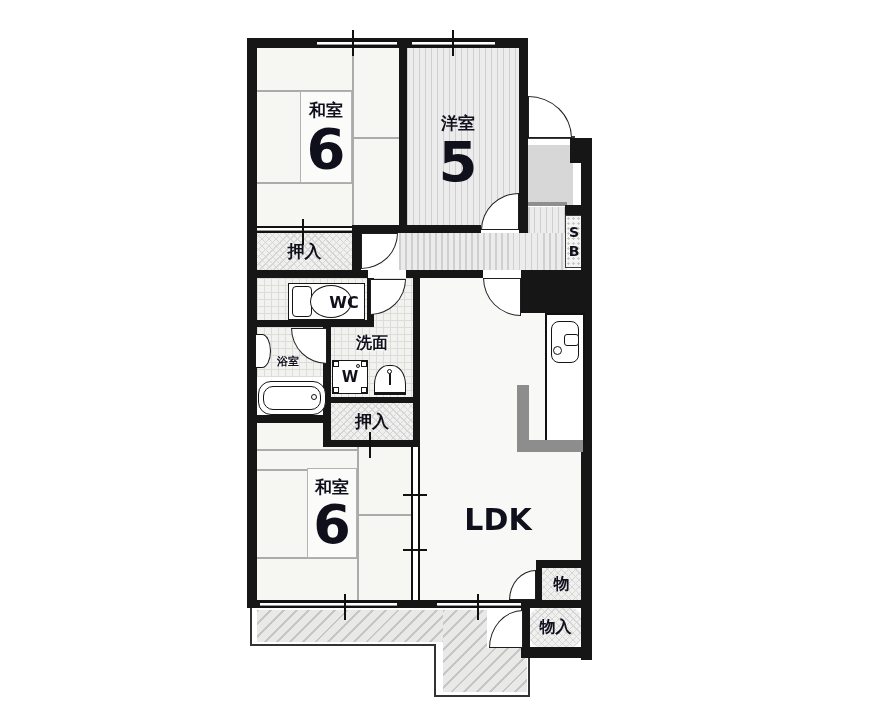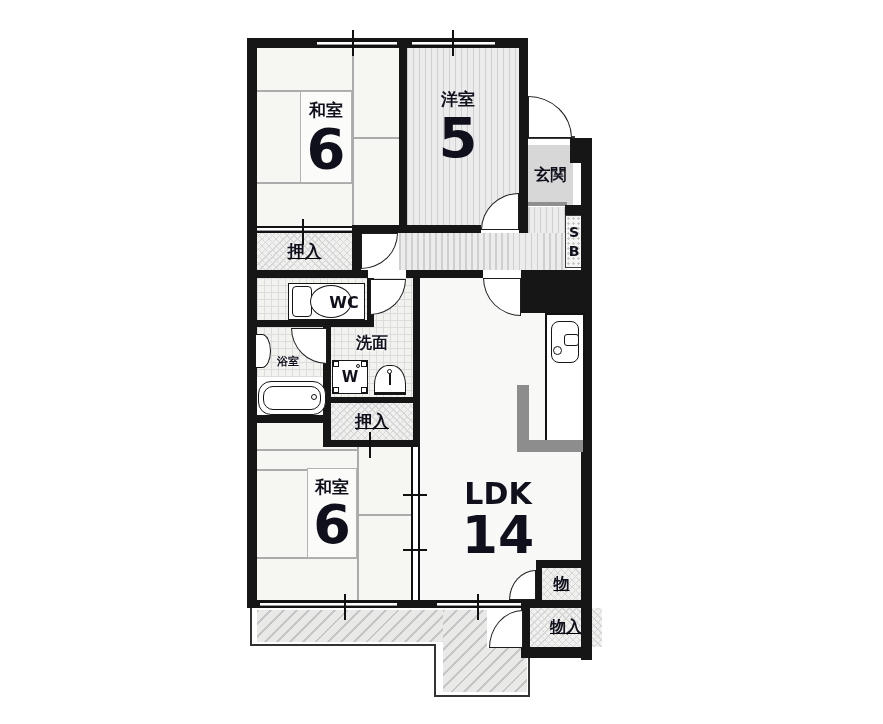--- a/index.html
+++ b/index.html
@@ -13,21 +13,21 @@
   .col{display:flex;flex-direction:column;align-items:center;justify-content:center;}
   .tatami{background:#f6f6f3;}
   .tline{background:#ababab;}
   .stripes{background:repeating-linear-gradient(90deg,#cfcfcf 0 1.5px,#ececec 1.5px 6px);}
   .tile{background-color:#f2f2ef;
         background-image:linear-gradient(#dcdcdc 1px,transparent 1px),
                          linear-gradient(90deg,#dcdcdc 1px,transparent 1px);
         background-size:7px 7px;}
   .hatch{background:
         repeating-linear-gradient(45deg,#d6d6d6 0 1px,transparent 1px 5px),
-        repeating-linear-gradient(-45deg,#d6d6d6 0 1px,transparent 1px 5px),#f0f0ee; text-decoration: underline;}
+        repeating-linear-gradient(-45deg,#d6d6d6 0 1px,transparent 1px 5px),#f0f0ee;}
   .diag{background:repeating-linear-gradient(135deg,#c6c6c6 0 2px,#e9e9e8 2px 9px);}
   .dots{background-color:#f4f4f2;
         background-image:radial-gradient(#c8c8c8 1px,transparent 1.2px);
         background-size:5px 5px;border:1px solid #3a3a3a;}
   .arc{background:#ffffff;border:1.5px solid #1d1d1d;}
   .win{background:#fff;border-top:2px solid #121212;border-bottom:2px solid #121212;}
   .winline{position:absolute;left:0;right:0;top:50%;height:1px;background:#9a9a9a;}
   .tick{background:#111;}
   .fix{background:#fff;border:1.5px solid #151515;}
   .gray{background:#8d8d8d;}
@@ -72,21 +72,21 @@
   <div class="abs hatch cen" style="left:331px;top:403px;width:82px;height:37px;">
     <span class="txt" style="font-size:17px;">押入</span>
   </div>
   <div class="abs dots col" style="left:565px;top:215px;width:18px;height:53px;">
     <span class="txt" style="font-size:14px;line-height:1.3;">S</span>
     <span class="txt" style="font-size:14px;line-height:1.3;">B</span>
   </div>
   <div class="abs hatch cen" style="left:542px;top:568px;width:39px;height:32px;">
     <span class="txt" style="font-size:16px;">物</span>
   </div>
-  <div class="abs hatch cen" style="left:530px;top:608px;width:72px;height:39px;">
+  <div class="abs hatch cen" style="left:530px;top:608px;width:51px;height:39px;border-radius:10px;">
     <span class="txt" style="font-size:16px;">物入</span>
   </div>
 
   <div class="abs diag" style="left:257px;top:610px;width:186px;height:32px;"></div>
   <div class="abs diag" style="left:443px;top:610px;width:84px;height:82px;"></div>
   <div class="abs" style="left:487px;top:608px;width:40px;height:40px;background:#fff;"></div>
   <div class="abs thin" style="left:250px;top:608px;width:2px;height:38px;"></div>
   <div class="abs thin" style="left:250px;top:644px;width:186px;height:2px;"></div>
   <div class="abs thin" style="left:434px;top:644px;width:2px;height:53px;"></div>
   <div class="abs thin" style="left:434px;top:695px;width:96px;height:2px;"></div>
@@ -186,32 +186,28 @@
   <div class="abs fix" style="left:564px;top:334px;width:15px;height:12px;border-radius:3px;"></div>
   <div class="abs" style="left:553px;top:346px;width:9px;height:9px;border:1.5px solid #151515;border-radius:50%;background:#fff;"></div>
   <div class="abs gray" style="left:517px;top:385px;width:12px;height:58px;"></div>
   <div class="abs gray" style="left:517px;top:440px;width:66px;height:12px;"></div>
 
   <div class="abs labelbox col" style="left:300px;top:91px;width:52px;height:92px;">
     <span class="txt" style="font-size:17px;">和室</span>
     <span class="txt" style="font-size:56px;line-height:0.95;">6</span>
   </div>
 
-  <div class="abs col" style="left:428px;top:80px;width:60px;height:92px;">
+  <div class="abs col" style="left:428px;top:104px;width:60px;height:92px;">
     <span class="txt" style="font-size:17px;">洋室</span>
     <span class="txt" style="font-size:56px;line-height:0.95;">5</span>
   </div>
 
-  <div class="abs cen" style="left:528px;top:145px;width:45px;height:60px;">
-    <span class="txt" style="font-size:16px;">玄関</span>
-  </div>
 
   <div class="abs labelbox col" style="left:307px;top:468px;width:50px;height:90px;">
     <span class="txt" style="font-size:17px;">和室</span>
     <span class="txt" style="font-size:54px;line-height:0.95;">6</span>
   </div>
 
   <div class="abs col" style="left:443px;top:462px;width:110px;height:92px;">
     <span class="txt" style="font-size:30px;line-height:1;margin-top:24px;">LDK</span>
-    <span class="txt" style="font-size:52px;line-height:1;">14</span>
   </div>
 
 </div>
 
 </body></html>

